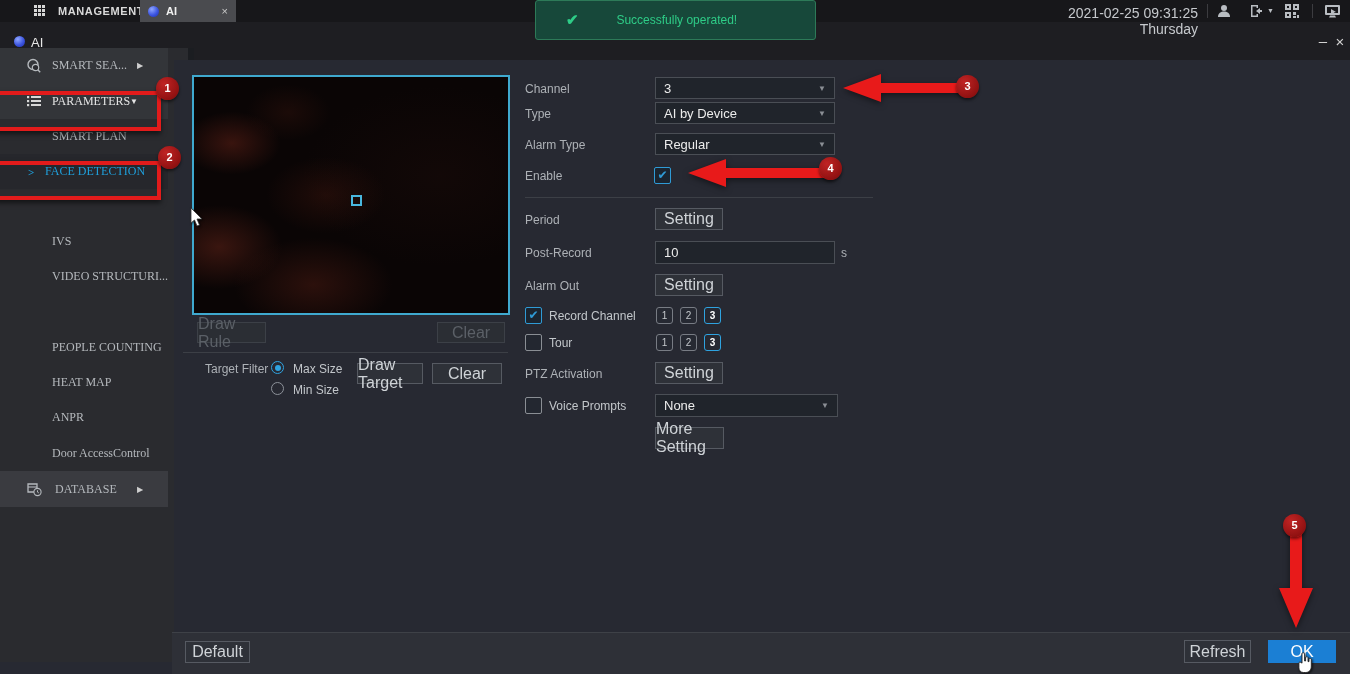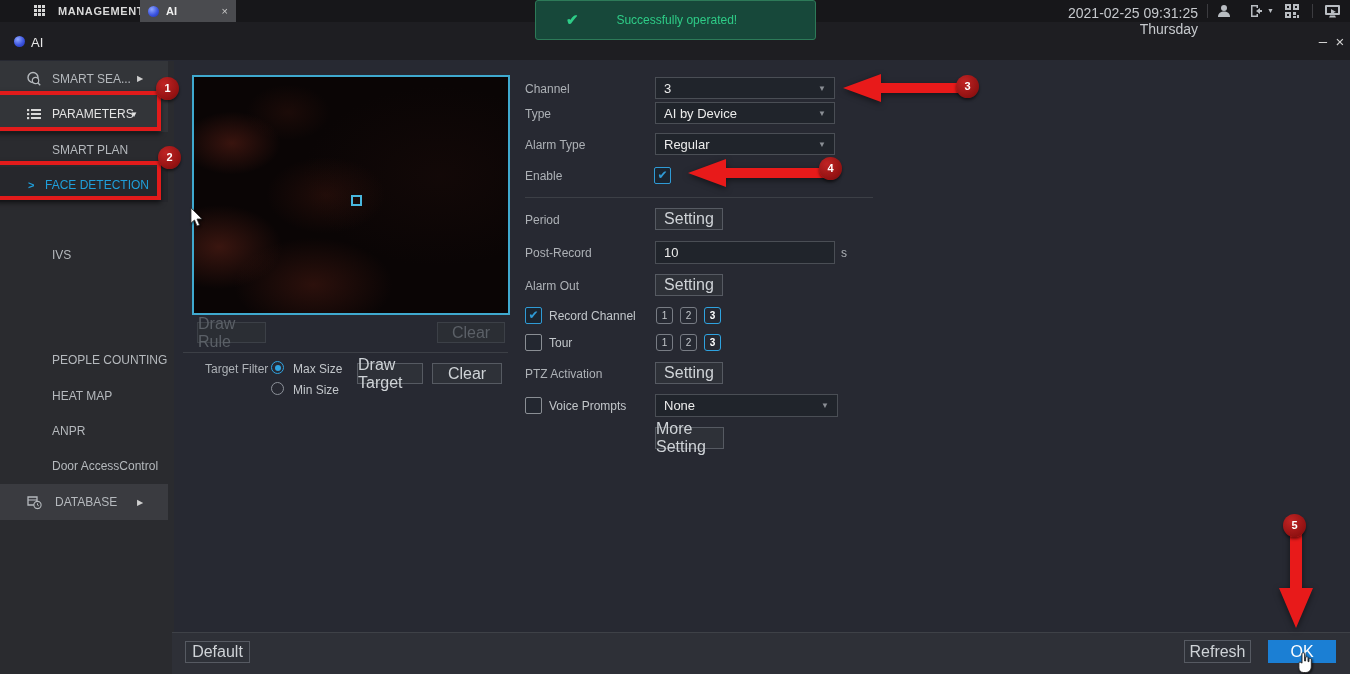--- a/index.html
+++ b/index.html
@@ -26,21 +26,21 @@
   .toast .msg { flex:1; text-align:center; margin-right:40px; color:#2ecc87; font-size:12px; }
 
   
   .titlebar { position:absolute; left:0; top:22px; width:1350px; height:38px; background:#1e1e22; }
   .titlebar .globe { position:absolute; left:14px; top:14px; }
   .win-title { position:absolute; left:31px; top:13px; font-size:13px; color:#e8e8e8; }
   .win-min { position:absolute; left:1316px; top:10px; font-size:15px; color:#d2d2d2; width:14px; text-align:center; }
   .win-close { position:absolute; left:1333px; top:11px; font-size:15px; color:#d2d2d2; width:14px; text-align:center; }
 
   
-  .sidebar { position:absolute; left:0; top:61px; width:188px; height:614px; background:#2a2b2f; }
+  .sidebar { position:absolute; left:0; top:48px; width:188px; height:614px; background:#2a2b2f;font-family:Liberation Serif, serif; }
   .sidebar::after { content:""; position:absolute; right:-6px; top:0; width:6px; height:614px; background:#1b1d21; }
   .side-row { position:absolute; left:0; width:168px; display:flex; align-items:center; color:#b5b9bd; font-size:12px; }
   .side-row.group { background:#333539; }
   .side-row .g-icon { position:absolute; left:26px; width:16px; height:16px; }
   .side-row .g-label { position:absolute; left:52px; }
   .side-row .g-arrow { position:absolute; left:137px; font-size:8px; color:#cfcfcf; }
   .side-row.sel { background:#26272c; }
   .side-row.sel .chev { position:absolute; left:28px; color:#1f9fdb; font-size:11px; font-weight:bold; }
   .side-row.sel .g-label { left:45px; color:#1f9fdb; }
   .side-row.db { background:#3a3b40; }
@@ -183,20 +183,23 @@
     <div class="side-row" style="top:71px; height:35px;">
       <span class="g-label">SMART PLAN</span>
     </div>
     <div class="side-row sel" style="top:106px; height:35px;">
       <span class="chev">&gt;</span>
       <span class="g-label">FACE DETECTION</span>
     </div>
     <div class="side-row" style="top:176px; height:35px;">
       <span class="g-label">IVS</span>
     </div>
+    <div class="side-row" style="top:211px; height:35px;">
+      <span class="g-label">VIDEO STRUCTURI...</span>
+    </div>
     <div class="side-row" style="top:281px; height:36px;">
       <span class="g-label">PEOPLE COUNTING</span>
     </div>
     <div class="side-row" style="top:317px; height:35px;padding-left:27px;">
       <span class="g-label">HEAT MAP</span>
     </div>
     <div class="side-row" style="top:352px; height:35px;">
       <span class="g-label">ANPR</span>
     </div>
     <div class="side-row" style="top:387px; height:36px;">

